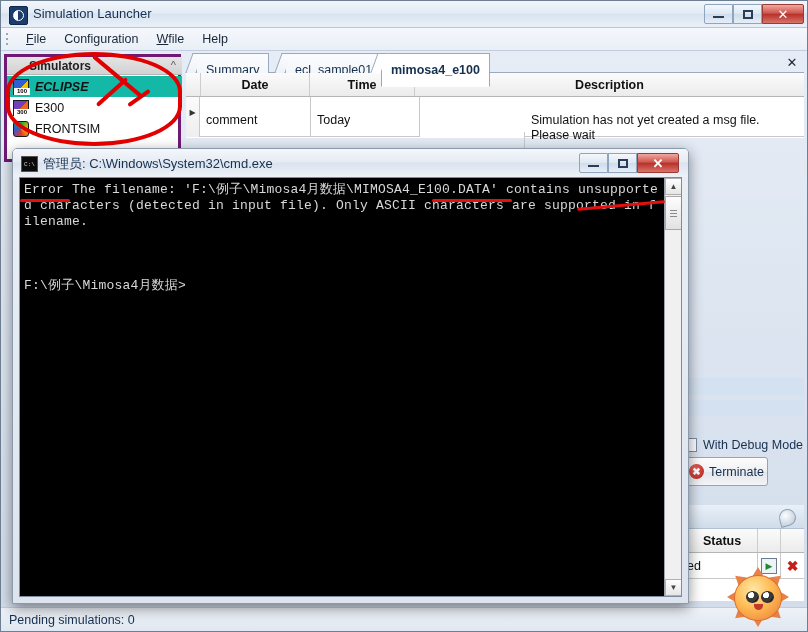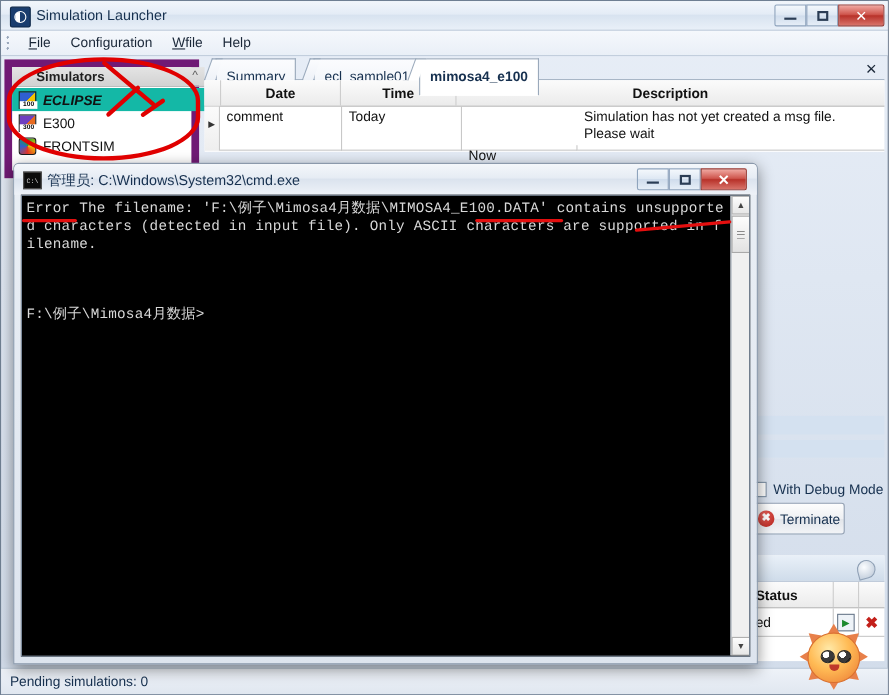--- a/index.html
+++ b/index.html
@@ -74,21 +74,21 @@
     background:
       radial-gradient(circle at 2px 2px,#9aa8bb 1px,transparent 1.2px),
       radial-gradient(circle at 2px 7px,#9aa8bb 1px,transparent 1.2px),
       radial-gradient(circle at 2px 12px,#9aa8bb 1px,transparent 1.2px);
   }
   .menu-item{padding:3px 9px;font-size:12.5px;color:#1a2738;cursor:default;white-space:nowrap;}
   .menu-item u{text-decoration:underline;}
   
   #sidebar{
     position:absolute;left:4px;top:54px;width:177px;height:108px;
-    background:#ffffff;border:7px solid #701a75;box-sizing:border-box;
+    background:#ffffff;border:3px solid #701a75;box-sizing:border-box;
   }
   #sidebar-header{
     position:absolute;left:0;top:0;width:175px;height:18px;
     background:linear-gradient(180deg,#e4e4e4 0%,#d2d2d2 100%);
     border-bottom:1px solid #b5b5b5;box-sizing:border-box;
     display:flex;align-items:center;
   }
   #sidebar-title{margin-left:22px;font-size:12px;font-weight:bold;color:#1f1f1f;}
   #sidebar-collapse{position:absolute;right:6px;top:2px;font-size:11px;color:#5a5a5a;}
   .sim-row{
@@ -161,21 +161,21 @@
   #th-0{width:111px;}
   #th-1{width:109px;}
   #th-2{width:105px;}
   #th-3{flex:1;border-right:none;}
   #table-row{display:flex;height:40px;}
   #td-gutter{width:14px;border-right:1px solid #c8c8c8;
     background:linear-gradient(180deg,#fbfbfb,#eeeeee);
     display:flex;align-items:flex-start;justify-content:center;padding-top:11px;
     font-size:8px;color:#333;box-sizing:border-box;}
   .td{
-    font-size:12.5px;color:#111;padding:2px 6px;
+    font-size:12.5px;color:#111;padding:16px 6px;
     border-right:1px solid #c8c8c8;border-bottom:1px solid #c8c8c8;
     box-sizing:border-box;line-height:15px;
   }
   #td-0{width:111px;}
   #td-1{width:109px;}
   #td-2{width:105px;margin-top:35px;}
   #td-3{flex:1;border-right:none;}
   
   #debug-row{
     position:absolute;left:683px;top:434px;width:121px;height:18px;
@@ -206,21 +206,21 @@
     position:absolute;left:0;top:0;width:121px;height:24px;
     background:linear-gradient(180deg,#e9f0f8 0%,#cfdcea 100%);
     border-bottom:1px solid #b2c0d2;box-sizing:border-box;
   }
   #lp-tool-icon{position:absolute;right:8px;top:4px;width:15px;height:15px;
     background:radial-gradient(circle at 40% 35%,#fbfdff,#b9c6d6);
     border:1px solid #8fa0b5;border-radius:50% 50% 50% 0;transform:rotate(-15deg);}
   #lp-head{position:absolute;left:0;top:24px;width:121px;height:24px;display:flex;
     background:linear-gradient(180deg,#fbfbfb 0%,#ebebeb 100%);
     border-bottom:1px solid #b5b5b5;box-sizing:border-box;}
-  #lph-0{flex:1;display:flex;align-items:center;padding-left:4px;
+  #lph-0{flex:1;display:flex;align-items:center;padding-left:20px;
     font-size:12.5px;font-weight:bold;color:#111;border-right:1px solid #cdcdcd;box-sizing:border-box;}
   #lph-1{width:23px;border-right:1px solid #cdcdcd;box-sizing:border-box;}
   #lph-2{width:23px;box-sizing:border-box;}
   #lp-row{position:absolute;left:0;top:48px;width:121px;height:26px;display:flex;}
   #lpr-0{flex:1;display:flex;align-items:center;padding-left:4px;font-size:12.5px;color:#111;
     border-right:1px solid #c8c8c8;border-bottom:1px solid #c8c8c8;box-sizing:border-box;}
   #lpr-1{width:23px;border-right:1px solid #c8c8c8;border-bottom:1px solid #c8c8c8;
     box-sizing:border-box;display:flex;align-items:center;justify-content:center;}
   #lpr-2{width:23px;border-bottom:1px solid #c8c8c8;box-sizing:border-box;
     display:flex;align-items:center;justify-content:center;}

